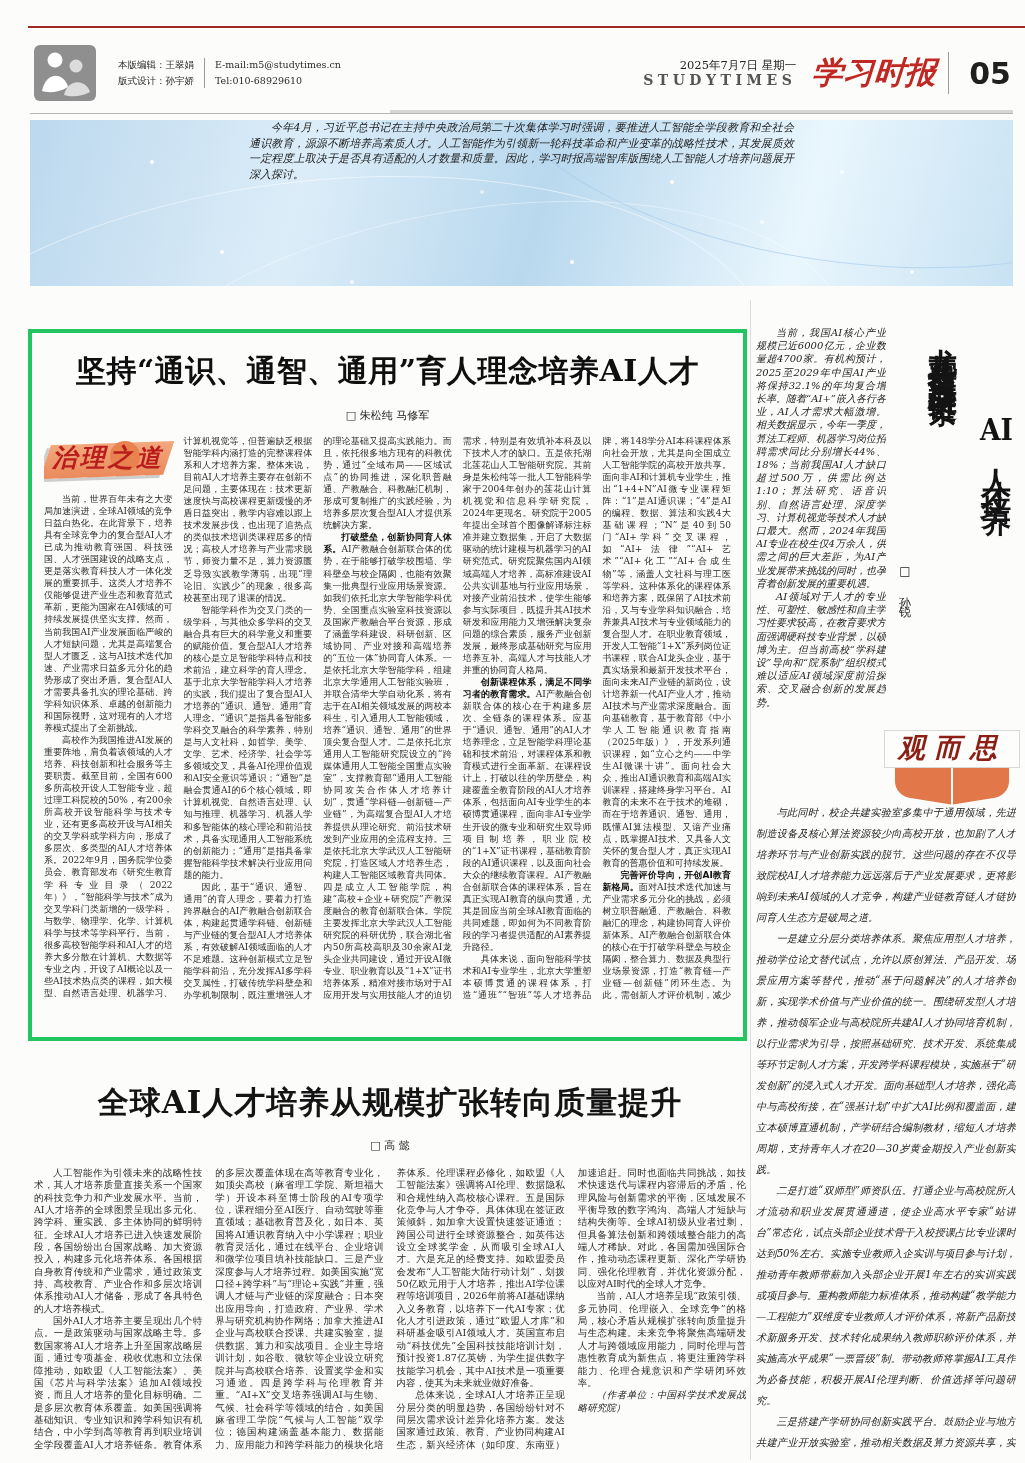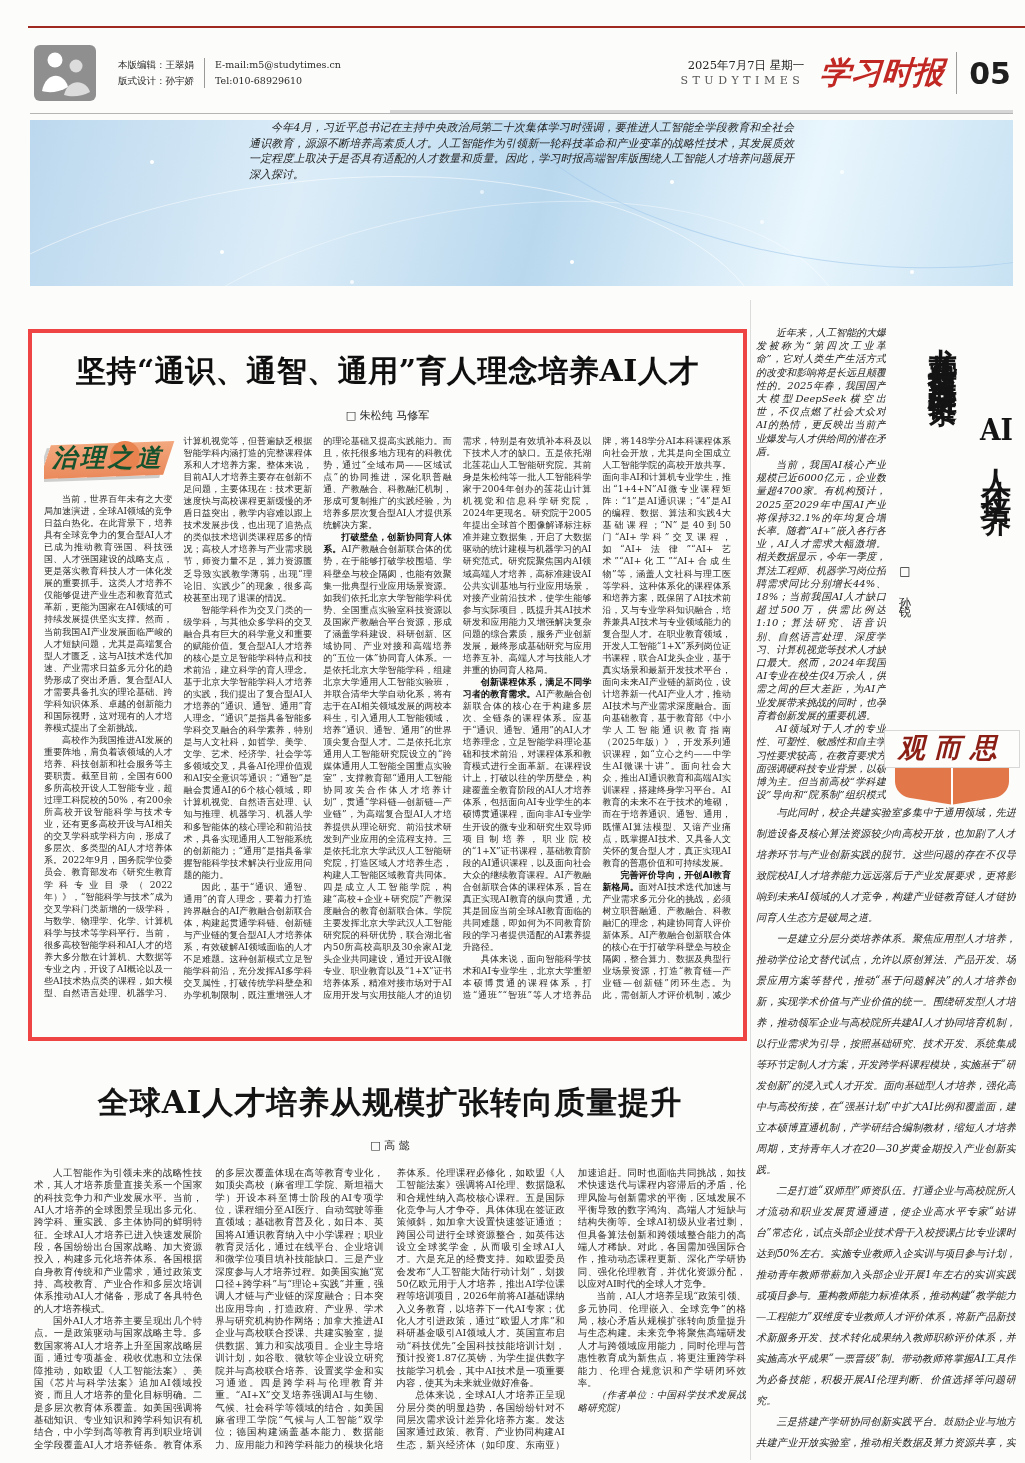--- a/index.html
+++ b/index.html
@@ -15,27 +15,27 @@
   .section-title{
     font-family:"DejaVu Sans","Liberation Sans",sans-serif;
     font-size:40px;font-weight:900;color:#4d4d4d;letter-spacing:5px;margin-left:10px;white-space:nowrap;
   }
   .ed-info{display:flex;align-items:center;margin-left:22px;font-size:9.5px;color:#2a2a2a;line-height:16px;}
   .ed-info .col{display:flex;flex-direction:column;justify-content:space-between;}
   .ed-vline{width:1px;height:30px;background:#999;margin:0 10px;}
   .spacer{flex:1;}
   .date-block{text-align:right;line-height:15px;white-space:nowrap;}
   .date-line{font-size:11.5px;color:#222;}
-  .en-line{font-size:11px;letter-spacing:4.5px;color:#555;}
+  .en-line{font-size:14px;letter-spacing:4.5px;color:#555;font-weight:bold;}
   .masthead{
     color:#c22823;font-size:31px;font-weight:900;font-style:italic;
     margin:0 12px 0 16px;transform:skewX(-4deg);white-space:nowrap;
   }
   .pg-divider{width:1px;height:42px;background:#9c9c9c;}
-  .page-num{font-family:"DejaVu Sans","Liberation Sans",sans-serif;font-size:30px;font-weight:700;color:#1f1f1f;margin-left:12px;}
+  .page-num{font-family:"DejaVu Sans","Liberation Sans",sans-serif;font-size:30px;font-weight:700;color:#1f1f1f;margin-left:20px;}
   .header-rule{position:absolute;top:113px;left:30px;right:12px;height:1px;background:#b5b5b5;}
   .header-rule2{position:absolute;top:110px;left:390px;right:12px;height:4px;background:#d6d6d6;}
   
   .banner{position:absolute;top:120px;left:30px;right:12px;height:166px;overflow:hidden;
     background:linear-gradient(105deg,#bcd8ee 0%,#dcedf8 28%,#b9d8ee 52%,#e9f6fd 78%,#c8e2f3 100%);}
   .wave{position:absolute;border:1px solid rgba(255,255,255,.55);border-radius:50%;}
   .w1{width:900px;height:420px;left:-160px;top:60px;transform:rotate(-6deg);}
   .w2{width:760px;height:360px;left:60px;top:90px;transform:rotate(-10deg);border-color:rgba(255,255,255,.4);}
   .w3{width:700px;height:300px;right:-180px;top:-160px;transform:rotate(8deg);border-color:rgba(160,200,235,.6);}
   .dots{position:absolute;width:4px;height:4px;border-radius:50%;background:#fff;left:120px;top:40px;
@@ -45,37 +45,37 @@
     position:relative;margin-top:16px;text-align:center;
     font-family:"DejaVu Sans","Liberation Sans",sans-serif;
     font-size:41px;font-weight:900;letter-spacing:3px;color:#0c0c0c;
     text-shadow:0 0 5px rgba(255,255,255,.95),0 0 2px rgba(255,255,255,.9);
   }
   .banner-intro{
     position:relative;width:545px;margin:0 auto 0;font-size:11px;line-height:15.5px;
     font-style:italic;color:#1d1d1d;text-align:justify;text-indent:2em;
   }
   
-  .red-box{position:absolute;left:28px;top:329px;width:719px;height:712px;border:4px solid #ef4444;
+  .red-box{position:absolute;left:28px;top:329px;width:719px;height:712px;border:4px solid #22c55e;
     box-sizing:border-box;padding:8px 12px 6px;background:rgba(255,255,255,0.0);}
   .main-title{text-align:center;font-size:30px;font-weight:700;color:#0f0f0f;margin-top:10px;letter-spacing:0.5px;}
   .byline{text-align:center;font-size:11px;color:#222;margin:16px 0 12px;}
   .columns{height:576px;overflow:hidden;column-count:5;column-gap:11px;
     font-size:9px;line-height:1.34;text-align:justify;color:#2a2a2a;}
   .art-p{margin:0;text-indent:2em;}
   .art-p b{font-family:"DejaVu Sans","Liberation Sans",sans-serif;font-weight:700;color:#111;}
   .art-p.note{font-style:italic;color:#222;}
   
   .zhili-badge{position:relative;width:128px;height:46px;margin:2px 0 10px 0;break-inside:avoid;}
   .zhili-ribbon{position:absolute;left:2px;top:6px;width:122px;height:34px;
     background:linear-gradient(180deg,#f3a87e,#ea8a5c);transform:skewX(-20deg) rotate(-2deg);
     box-shadow:-3px 3px 0 rgba(120,120,120,.35);}
   .zhili-circle{position:absolute;left:66px;top:4px;width:30px;height:30px;border-radius:50%;background:#e8834f;}
   .zhili-text{position:absolute;left:4px;top:4px;width:120px;text-align:center;
-    font-size:25px;font-weight:900;font-style:italic;color:#14532d;letter-spacing:3px;white-space:nowrap;}
+    font-size:25px;font-weight:900;font-style:italic;color:#b91c1c;letter-spacing:3px;white-space:nowrap;}
   
   .v-divider{position:absolute;left:750px;top:300px;width:1px;height:1160px;background:#dcdcdc;}
   .sidebar{position:absolute;left:756px;top:300px;width:260px;height:1160px;}
   .sb-top{display:flex;height:500px;}
   .sb-intro{width:130px;flex:0 0 auto;padding-top:26px;font-size:10px;line-height:13.2px;
     font-style:italic;text-align:justify;overflow:hidden;color:#222;}
   .sb-title-area{flex:1;position:relative;}
   .sb-title{position:absolute;top:26px;right:0;height:470px;writing-mode:vertical-rl;text-orientation:upright;color:#141414;}
   .sb-t1{font-size:30px;font-weight:700;letter-spacing:12px;padding-top:88px;margin-left:12px;}
   .tcu{text-combine-upright:all;}
@@ -159,21 +159,20 @@
       <p class="art-p"><b>创新课程体系，满足不同学习者的教育需求。</b>AI产教融合创新联合体的核心在于构建多层次、全链条的课程体系。应基于“通识、通智、通用”的AI人才培养理念，立足智能学科理论基础和技术前沿，对课程体系和教育模式进行全面革新。在课程设计上，打破以往的学历壁垒，构建覆盖全教育阶段的AI人才培养体系，包括面向AI专业学生的本硕博贯通课程，面向非AI专业学生开设的微专业和研究生双导师项目制培养，职业院校的“1+X”证书课程，基础教育阶段的AI通识课程，以及面向社会大众的继续教育课程。AI产教融合创新联合体的课程体系，旨在真正实现AI教育的纵向贯通，尤其是回应当前全球AI教育面临的共同难题，即如何为不同教育阶段的学习者提供适配的AI素养提升路径。</p>
       <p class="art-p">具体来说，面向智能科学技术和AI专业学生，北京大学重塑本硕博贯通的课程体系，打造“通班”“智班”等人才培养品牌，将148学分AI本科课程体系向社会开放，尤其是向全国成立人工智能学院的高校开放共享。面向非AI和计算机专业学生，推出“1+4+N”AI微专业课程矩阵：“1”是AI通识课；“4”是AI的编程、数据、算法和实践4大基础课程；“N”是40到50门“AI+学科”交叉课程，如“AI+法律”“AI+艺术”“AI+化工”“AI+合成生物”等，涵盖人文社科与理工医等学科。这种体系化的课程体系和培养方案，既保留了AI技术前沿，又与专业学科知识融合，培养兼具AI技术与专业领域能力的复合型人才。在职业教育领域，开发人工智能“1+X”系列岗位证书课程，联合AI龙头企业，基于真实场景和最新开发技术平台，面向未来AI产业链的新岗位，设计培养新一代AI产业人才，推动AI技术与产业需求深度融合。面向基础教育，基于教育部《中小学人工智能通识教育指南（2025年版）》，开发系列通识课程，如“立心之约——中学生AI微课十讲”。面向社会大众，推出AI通识教育和高端AI实训课程，搭建终身学习平台。AI教育的未来不在于技术的堆砌，而在于培养通识、通智、通用，既懂AI算法模型、又谙产业痛点，既掌握AI技术、又具备人文关怀的复合型人才，真正实现AI教育的普惠价值和可持续发展。</p>
       <p class="art-p"><b>完善评价导向，开创AI教育新格局。</b>面对AI技术迭代加速与产业需求多元分化的挑战，必须树立职普融通、产教融合、科教融汇的理念，构建协同育人评价新体系。AI产教融合创新联合体的核心在于打破学科壁垒与校企隔阂，整合算力、数据及典型行业场景资源，打造“教育链—产业链—创新链”闭环生态。为此，需创新人才评价机制，减少对论文专利数量的指标依赖，突出实际贡献，探索建立分类别、分周期、分层次的多元化评价体系，并依托AI面试与人才评估平台，动态跟踪毕业生发展，重点考察企业满意度、岗位适配度与技术转化效率等产业指标，确保人才培养与市场需求精准对接。</p>
     </div>
 </div>
 
 <div class="v-divider"></div>
 <div class="sidebar">
   <div class="sb-top">
     <div class="sb-intro">
-        <p class="art-p">近年来，人工智能的大爆发被称为“第四次工业革命”，它对人类生产生活方式的改变和影响将是长远且颠覆性的。2025年春，我国国产大模型DeepSeek横空出世，不仅点燃了社会大众对AI的热情，更反映出当前产业爆发与人才供给间的潜在矛盾。</p>
         <p class="art-p">当前，我国AI核心产业规模已近6000亿元，企业数量超4700家。有机构预计，2025至2029年中国AI产业将保持32.1%的年均复合增长率。随着“AI+”嵌入各行各业，AI人才需求大幅激增。相关数据显示，今年一季度，算法工程师、机器学习岗位招聘需求同比分别增长44%、18%；当前我国AI人才缺口超过500万，供需比例达1:10；算法研究、语音识别、自然语言处理、深度学习、计算机视觉等技术人才缺口最大。然而，2024年我国AI专业在校生仅4万余人，供需之间的巨大差距，为AI产业发展带来挑战的同时，也孕育着创新发展的重要机遇。</p>
         <p class="art-p">AI领域对于人才的专业性、可塑性、敏感性和自主学习性要求较高，在教育要求方面强调硬科技专业背景，以硕博为主。但当前高校“学科建设”导向和“院系制”组织模式难以适应AI领域深度前沿探索、交叉融合创新的发展趋势。</p>
       </div>
     <div class="sb-title-area">
       <div class="sb-title">
         <div class="sb-t1"><span class="tcu">AI</span><span>人才培养</span></div>
         <div class="sb-t2">尤其需要打通产学研链条</div>
         <div class="sb-author">□孙锐</div>
       </div>
       <div class="sb-badge">

